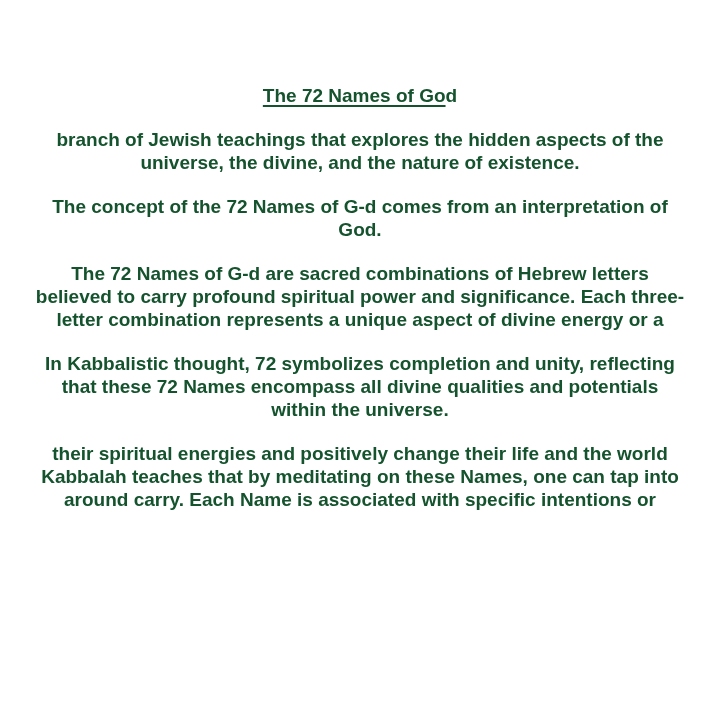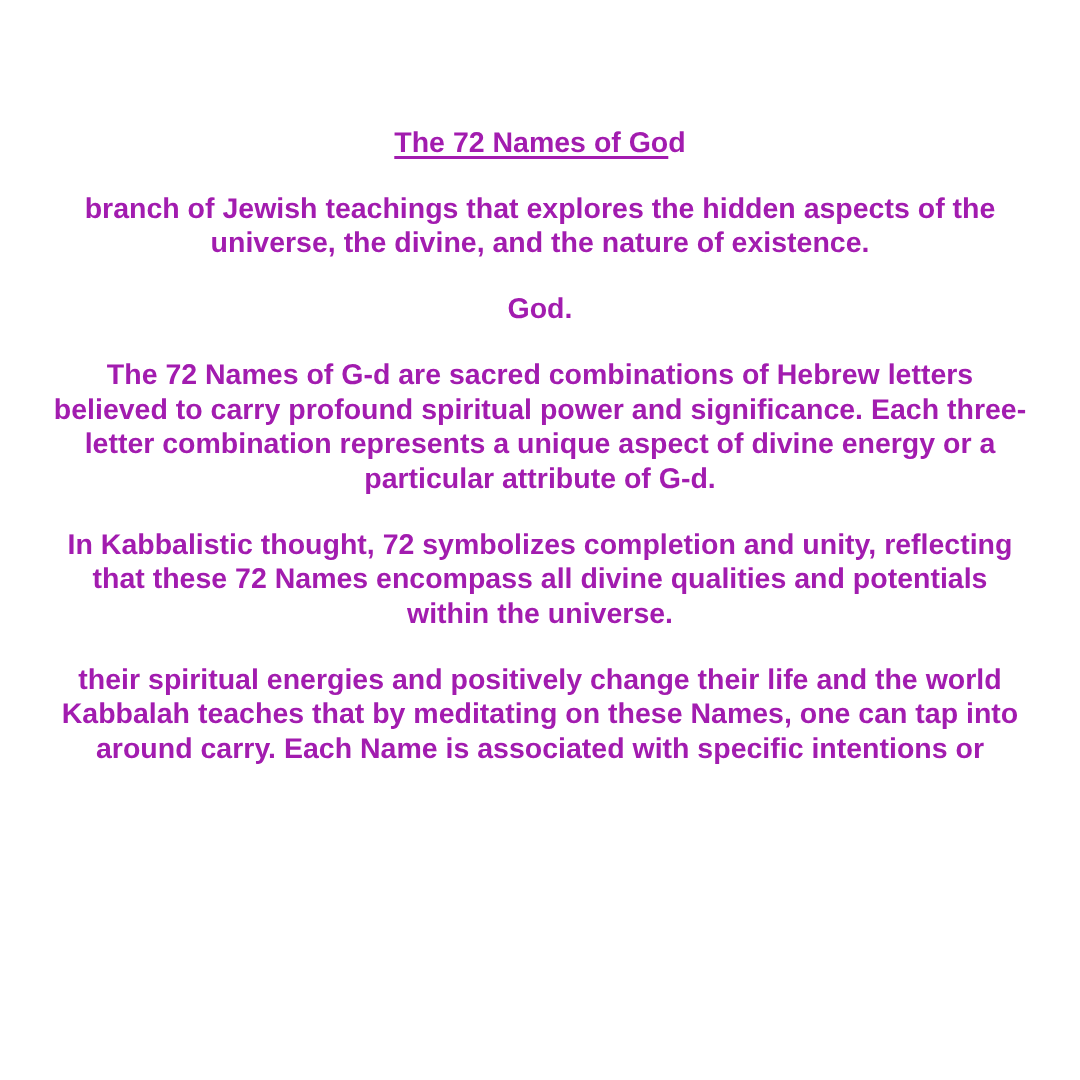--- a/index.html
+++ b/index.html
@@ -13,21 +13,21 @@
     height: 720px;
     background: #ffffff;
     overflow: hidden;
     font-family: "Liberation Sans", "DejaVu Sans", sans-serif;
   }
   .doc {
     box-sizing: border-box;
     width: 100%;
     padding: 84px 20px 0 20px;
     text-align: center;
-    color: #a21caf;
+    color: #14532d;
     font-weight: bold;
     font-size: 19px;
     line-height: 23px;
   }
   .title {
     margin: 0 0 21px 0;
     font-size: 19px;
     line-height: 23px;
     font-weight: bold;
   }
@@ -51,28 +51,28 @@
   <div class="doc">
 
     <h1 class="title"><span class="underlined">The 72 Names of Go</span><span>d</span></h1>
 
     <div class="para">
         <span class="line">branch of Jewish teachings that explores the hidden aspects of the</span>
         <span class="line">universe, the divine, and the nature of existence.</span>
       </div>
 
     <div class="para">
+        <span class="line">The concept of the 72 Names of G-d comes from an interpretation of</span>
         <span class="line">God.</span>
       </div>
 
     <div class="para">
         <span class="line">The 72 Names of G-d are sacred combinations of Hebrew letters</span>
         <span class="line">believed to carry profound spiritual power and significance. Each three-</span>
         <span class="line">letter combination represents a unique aspect of divine energy or a</span>
-        <span class="line">particular attribute of G-d.</span>
       </div>
 
     <div class="para">
         <span class="line">In Kabbalistic thought, 72 symbolizes completion and unity, reflecting</span>
         <span class="line">that these 72 Names encompass all divine qualities and potentials</span>
         <span class="line">within the universe.</span>
       </div>
 
     <div class="para">
         <span class="line">their spiritual energies and positively change their life and the world</span>

